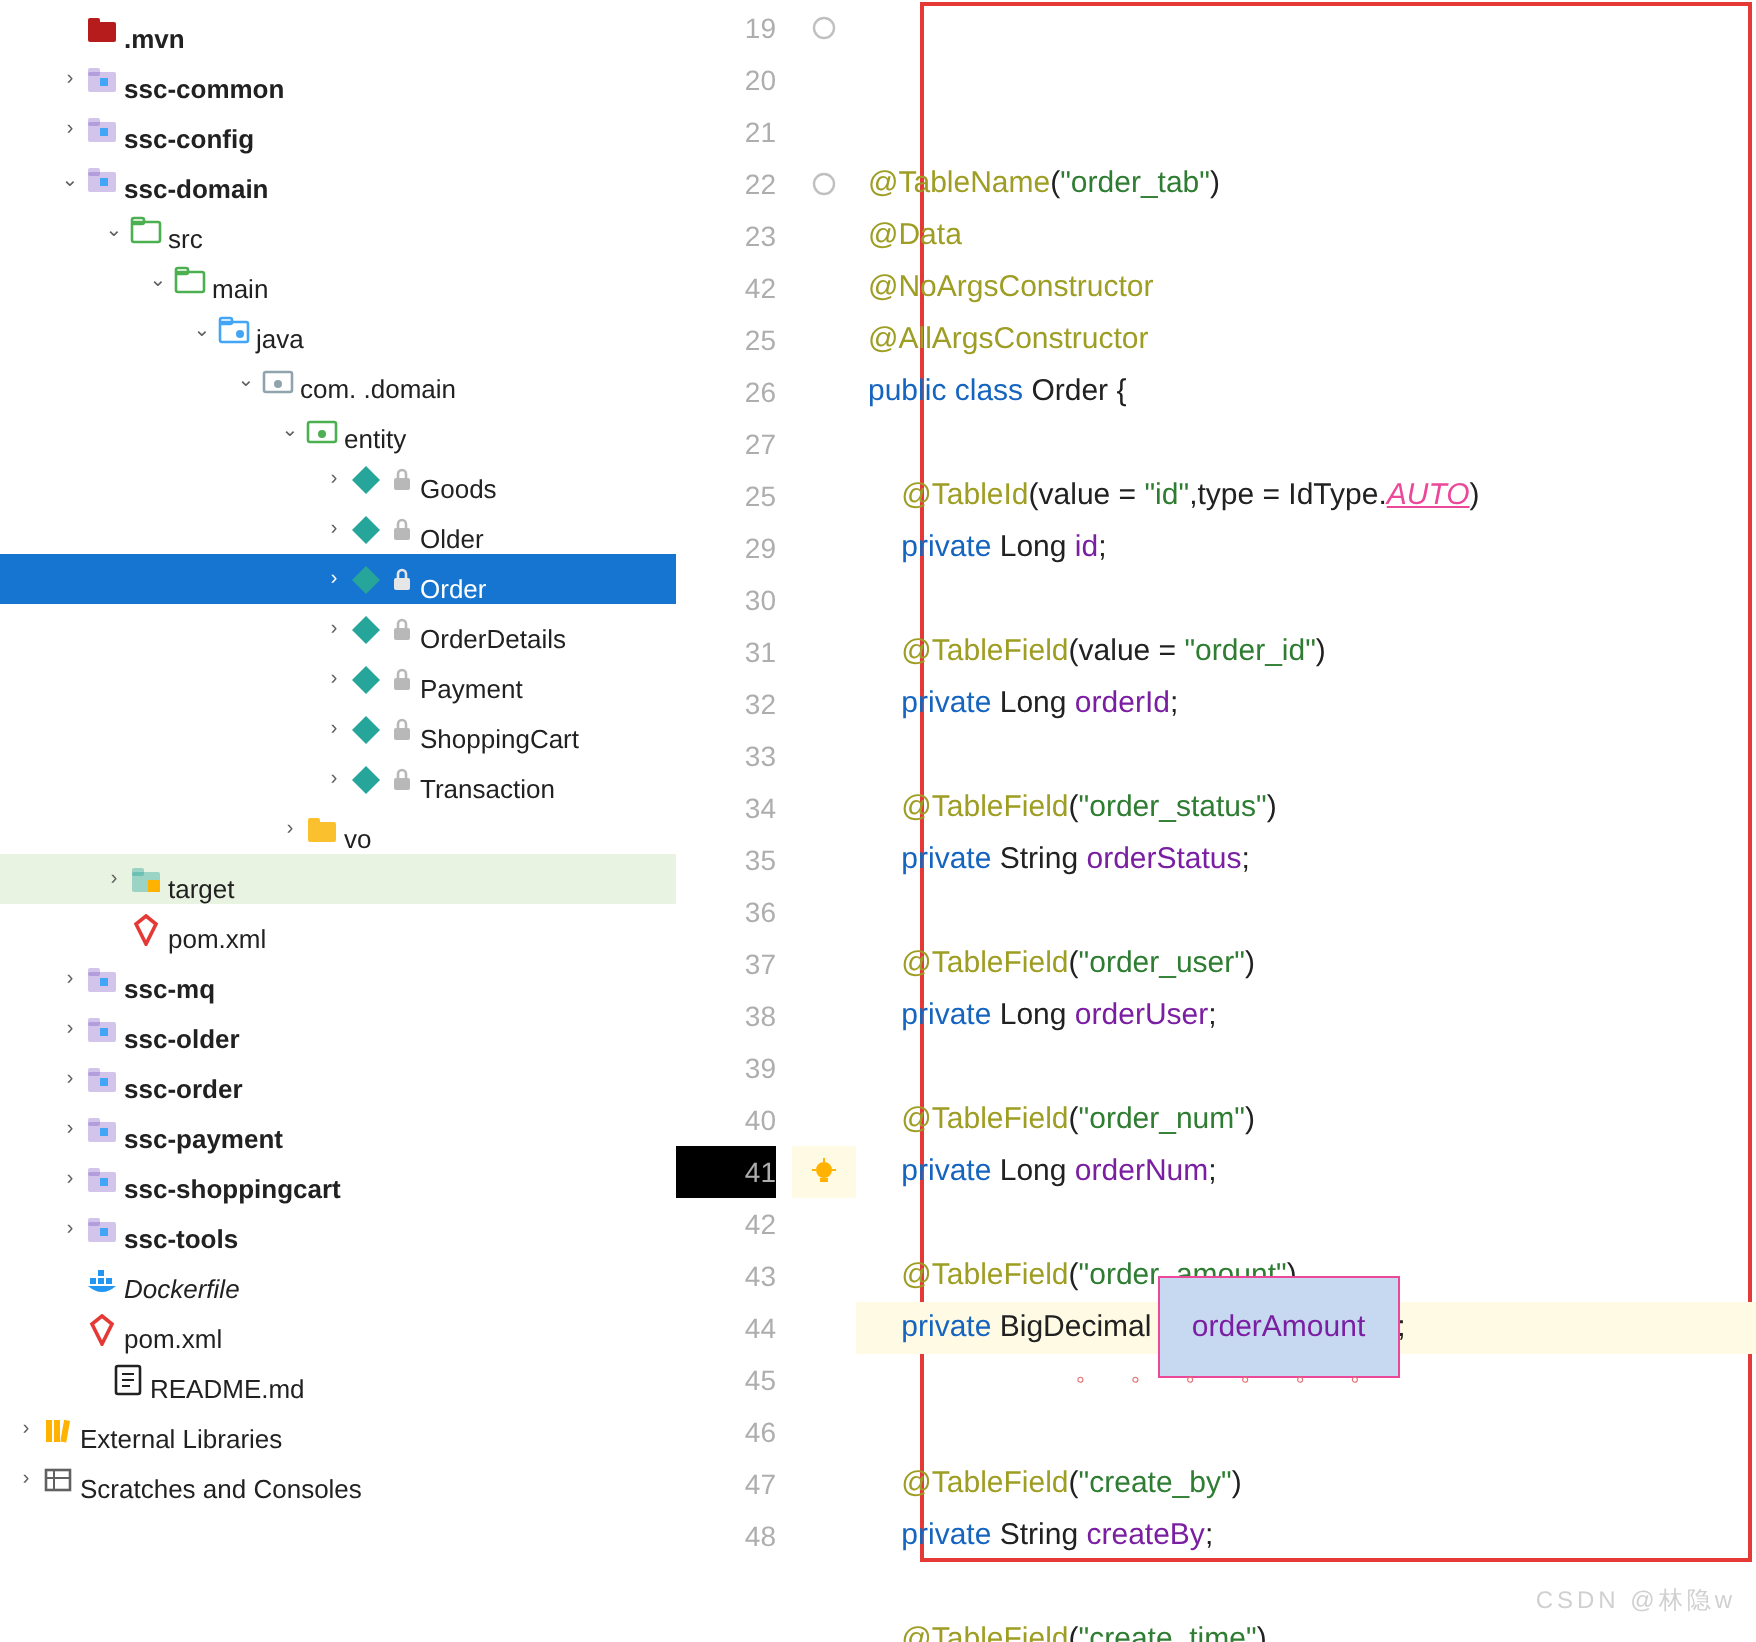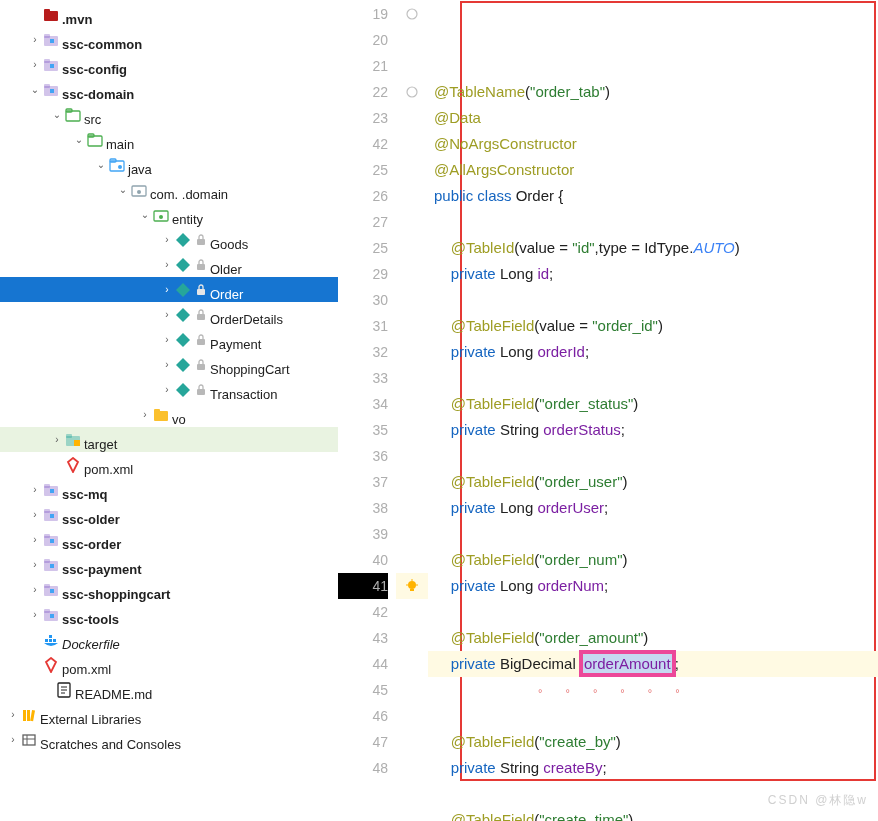--- a/index.html
+++ b/index.html
@@ -20,22 +20,22 @@
 .gutter { width:58px; background:#fff; text-align:right; color:#aeaeae; font-family:Consolas,monospace; font-size:14px; padding-right:8px; line-height:26px; padding-top:1px;}
 .icon-gutter { width:32px; background:#fff; border-right:none; font-family:Consolas,monospace; line-height:26px; padding-top:1px;}
 .icon-gutter div { height:26px; display:flex; align-items:center; justify-content:center; }
 .code { flex:1; font-family:Consolas,monospace; font-size:15px; line-height:26px; padding-top:1px; position:relative; white-space:pre; overflow:hidden;}
 .codeline { height:26px; padding-left:6px; position:relative;}
 .codeline.hl-line { background:#fffae3; }
 .k-kw { color:#1565c0; }
 .k-ann { color:#9e9d24;margin-top:40px; }
 .k-str { color:#2e7d32; }
 .k-fld { color:#7b1fa2; }
-.k-it { font-style:italic; color:#3b82f6;}
-.sel-word { background:#c6d9f1; border:4px solid #ec4899; margin:-1px; padding:1px;}
+.k-it { font-style:italic; color:#ec4899;text-decoration:underline;}
+.sel-word { background:#c6d9f1; border:1px solid #ec4899; margin:-1px; padding:16px;}
 .watermark { position:absolute; bottom:8px; right:10px; color:#d0d0d0; font-size:12px; font-family:Arial; letter-spacing:2px;}
 .red-box { position:absolute; left:32px; top:1px; right:2px; height:780px; border:2px solid #e53935; pointer-events:none;}
 svg { display:block; }
 </style>
 </head>
 <body>
 
 <div class="tree-panel" id="tree">
     <div class="tree-row" style="padding-left: 28px;">
       <span class="arrow"></span>

